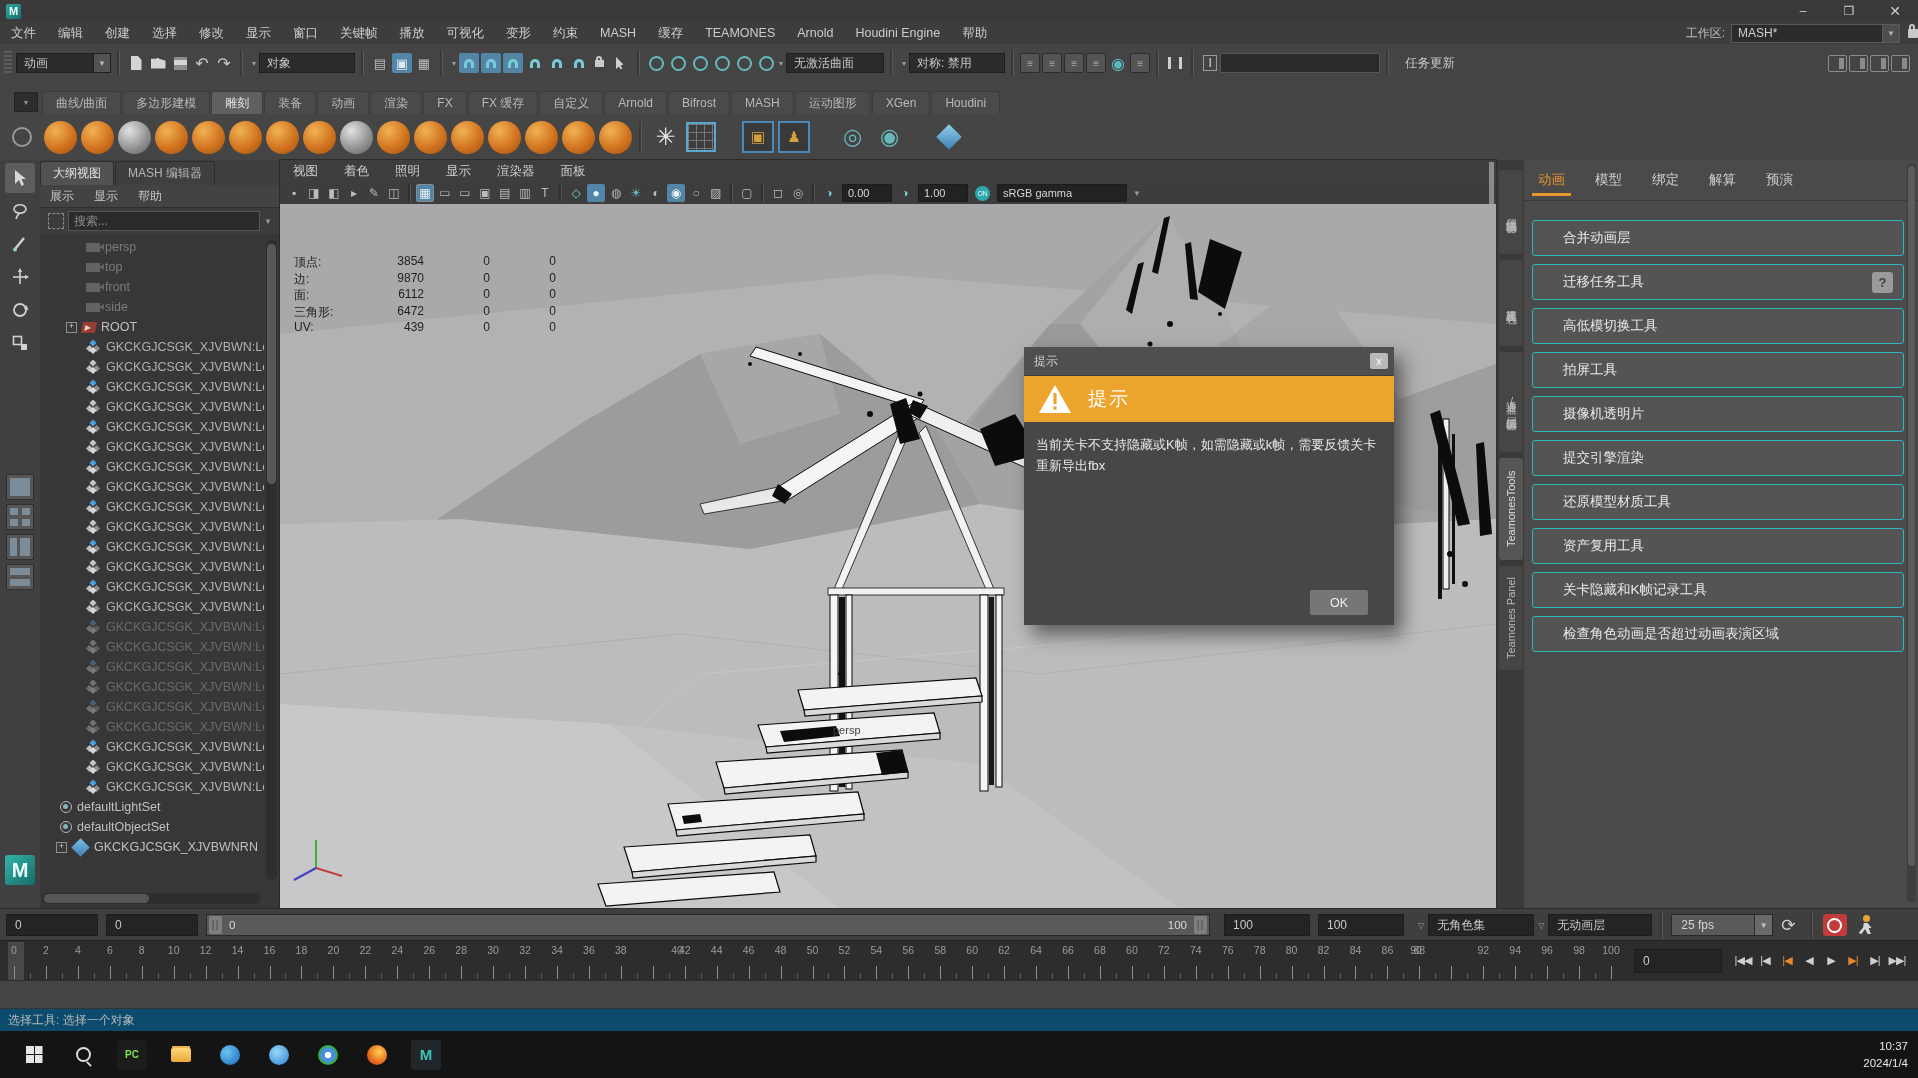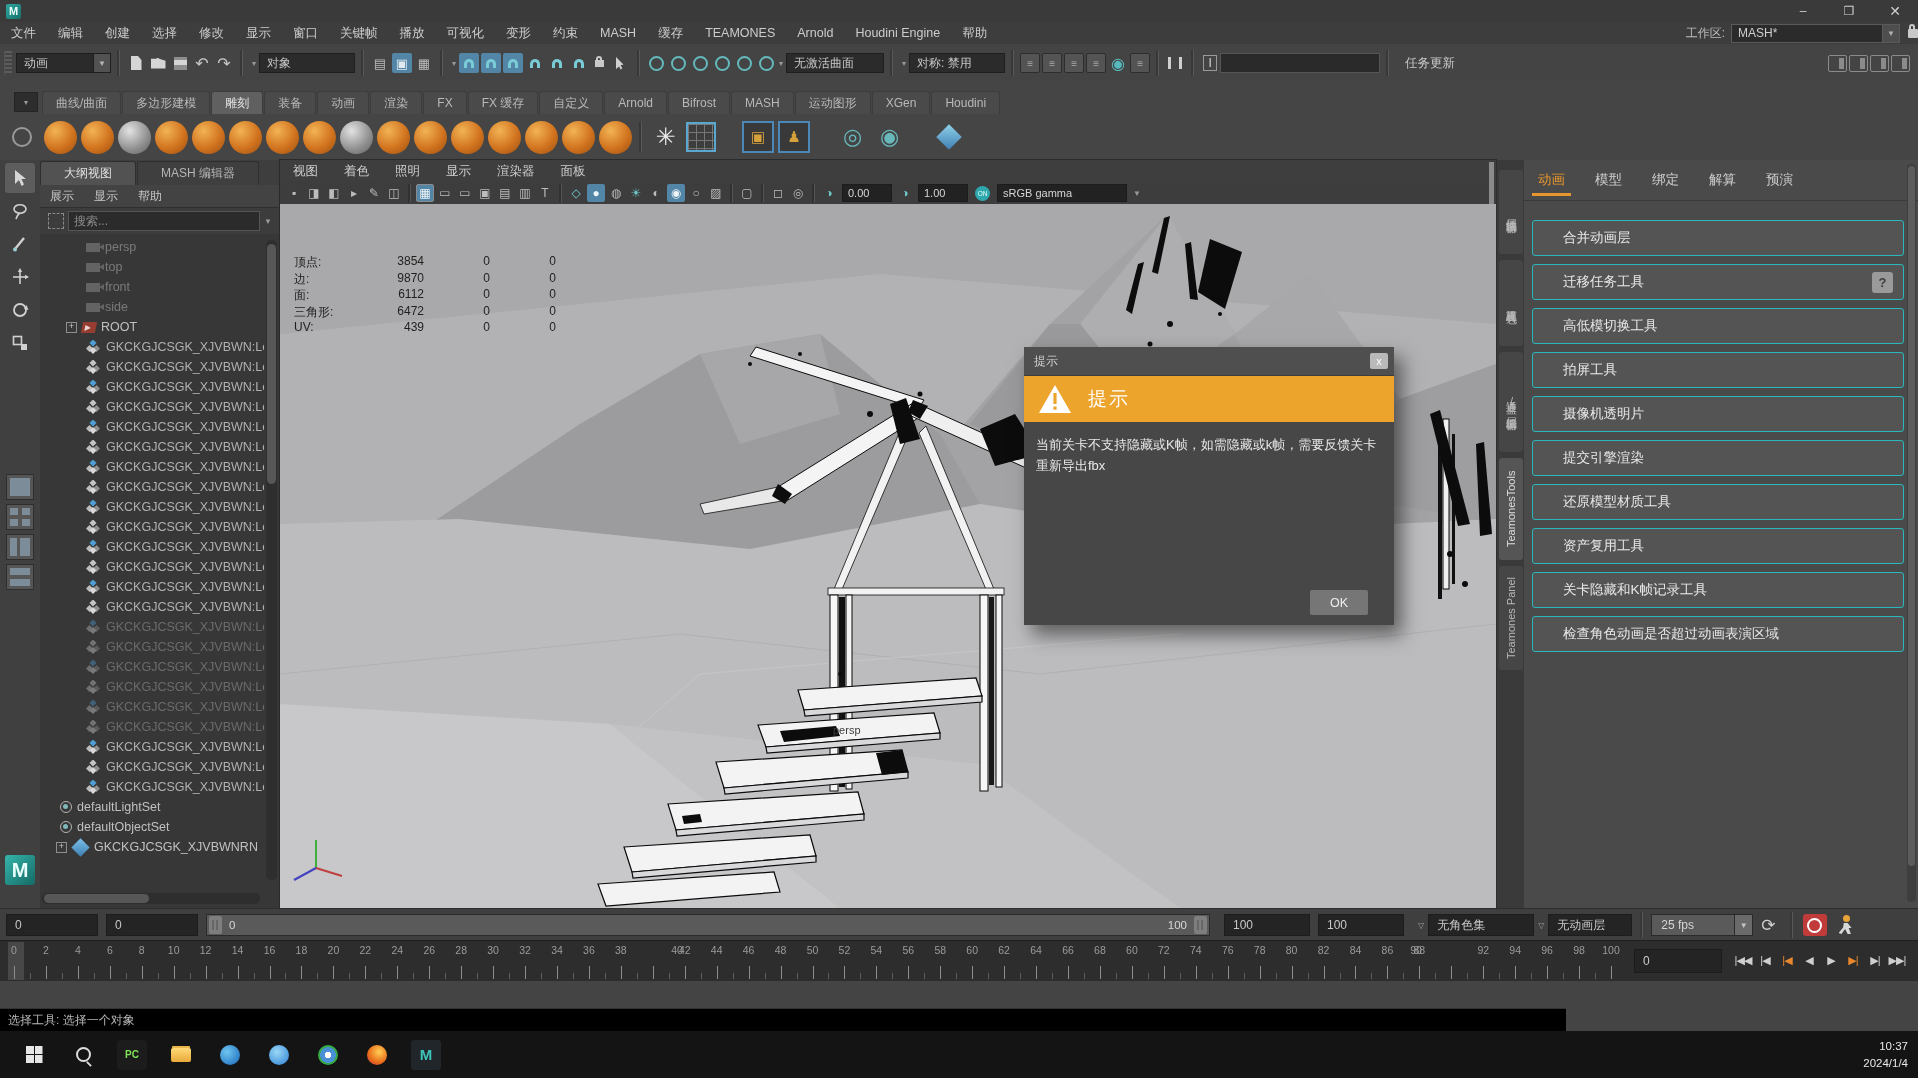--- a/index.html
+++ b/index.html
@@ -109,21 +109,21 @@
   #layout-btns{position:absolute;left:0;top:310px;width:40px;}
   .layout-btn{width:26px;height:24px;margin:4px auto;border:1px solid #2e2e2e;background:#565656;position:relative;}
   .layout-btn .pane{position:absolute;background:#7c8d99;}
   #toolbox-maya{position:absolute;left:5px;top:695px;width:30px;height:30px;border-radius:3px;
       background:linear-gradient(135deg,#35b5aa,#156a66);color:#eafffc;font-size:20px;font-weight:bold;
       display:flex;align-items:center;justify-content:center;}
 
   
   #outliner{position:absolute;left:40px;top:0;width:240px;height:748px;background:#373737;border-right:1px solid #2c2c2c;}
   #outliner-tabs{display:flex;height:25px;background:#3e3e3e;align-items:flex-end;}
-  .pane-tab{height:23px;line-height:23px;padding:0 23px;font-size:12px;color:#b5b5b5;background:#3f3f3f;
+  .pane-tab{height:23px;line-height:23px;padding:0 12px;font-size:12px;color:#b5b5b5;background:#3f3f3f;
       border:1px solid #2e2e2e;border-bottom:none;border-radius:3px 3px 0 0;margin-right:1px;white-space:nowrap;}
   .pane-tab.active{background:#525252;color:#e0e0e0;}
   #outliner-menus{display:flex;height:22px;align-items:center;background:#434343;border-bottom:1px solid #2f2f2f;}
   .pane-menu{padding:0 10px;font-size:12px;color:#c5c5c5;}
   #outliner-search-row{display:flex;height:26px;align-items:center;padding:0 4px;background:#3c3c3c;}
   #search-filter-icon{width:14px;height:14px;border:1px dashed #8a8a8a;margin:0 4px;}
   #outliner-search{flex:1;height:18px;background:#2b2b2b;border:1px solid #555;color:#bbb;font-size:12px;padding:0 5px;}
   #outliner-search::placeholder{color:#8a8a8a;}
   #search-dd-arrow{color:#9a9a9a;font-size:8px;padding:0 4px;}
   #outliner-list{position:absolute;left:0;top:77px;width:224px;bottom:24px;overflow:hidden;}
@@ -243,21 +243,21 @@
   
   #cmd-row{left:0;top:980px;width:1918px;height:28px;background:#3a3a3a;display:flex;align-items:center;}
   #cmd-label{width:68px;height:22px;background:#3d3d3d;border:1px solid #2e2e2e;color:#cfcfcf;font-size:12px;
       display:flex;align-items:center;padding-left:8px;box-sizing:border-box;}
   #cmd-input{width:446px;height:22px;background:#262626;border:1px solid #595959;margin-left:1px;box-sizing:border-box;color:#ddd;font-size:12px;padding:0 5px;}
   #cmd-output{flex:1;height:22px;background:#2e2e2e;border:1px solid #444;margin:0 4px;box-sizing:border-box;}
   #script-editor-icon{width:18px;height:18px;margin-right:6px;border:1px solid #9a9a9a;color:#bbb;font-size:9px;
       display:flex;align-items:center;justify-content:center;}
 
   
-  #help-row{left:0;top:1008px;width:1566px;height:23px;background:#000000;border-top:1px solid #333;
+  #help-row{left:0;top:1008px;width:1918px;height:23px;background:#0c4a6e;border-top:1px solid #333;
       display:flex;align-items:center;}
   #help-text{color:#b8b8b8;font-size:12px;margin-left:8px;}
 
   
   #taskbar{left:0;top:1031px;width:1918px;height:47px;background:#141414;display:flex;align-items:center;}
   .tb-icon{width:30px;height:30px;margin-left:19px;display:flex;align-items:center;justify-content:center;position:relative;}
   [data-name="start-button"]::before{content:"";width:17px;height:17px;
       background:conic-gradient(#e6e6e6 0 25%,transparent 0 0) 0 0/8px 8px repeat;
       clip-path:polygon(0 0,100% 0,100% 100%,0 100%);
       background:linear-gradient(#e6e6e6,#e6e6e6) 0 0/8px 8px no-repeat,
@@ -1049,21 +1049,21 @@
       <span class="rs-label" data-name="range-start-label">0</span>
       <div style="flex:1"></div>
       <span class="rs-label" data-name="range-end-label">100</span>
       <div class="rs-handle" data-name="range-end-handle"></div>
     </div>
     <div class="pr-field" style="width:86px;margin-left:14px" data-name="playback-end-field">100</div>
     <div class="pr-field" style="width:86px;margin-left:8px" data-name="anim-end-field">100</div>
     <span class="pr-combo-arrow" style="margin-left:14px" data-name="chevron-down-icon">▽</span>
     <div class="pr-field" style="width:106px" data-name="character-set-select">无角色集</div>
     <span class="pr-combo-arrow" data-name="chevron-down-icon">▽</span>
-    <div class="pr-field" style="width:84px" data-name="anim-layer-select">无动画层</div>
+    <div class="pr-field" style="width:104px" data-name="anim-layer-select">无动画层</div>
     <div class="sep" style="margin:0 8px" data-name="separator"></div>
     <div id="fps-select" style="width:84px" data-name="fps-select">25 fps</div>
     <div id="fps-arrow" data-name="chevron-down-icon">▼</div>
     <div id="loop-icon" data-name="playback-loop-icon">⟳</div>
     <div class="sep" data-name="separator"></div>
     <div id="autokey" data-name="auto-keyframe-button"></div>
     <div id="runner" data-name="animation-preferences-icon"></div>
   </div>
 
   <div class="abs" id="time-row" data-name="time-slider">

